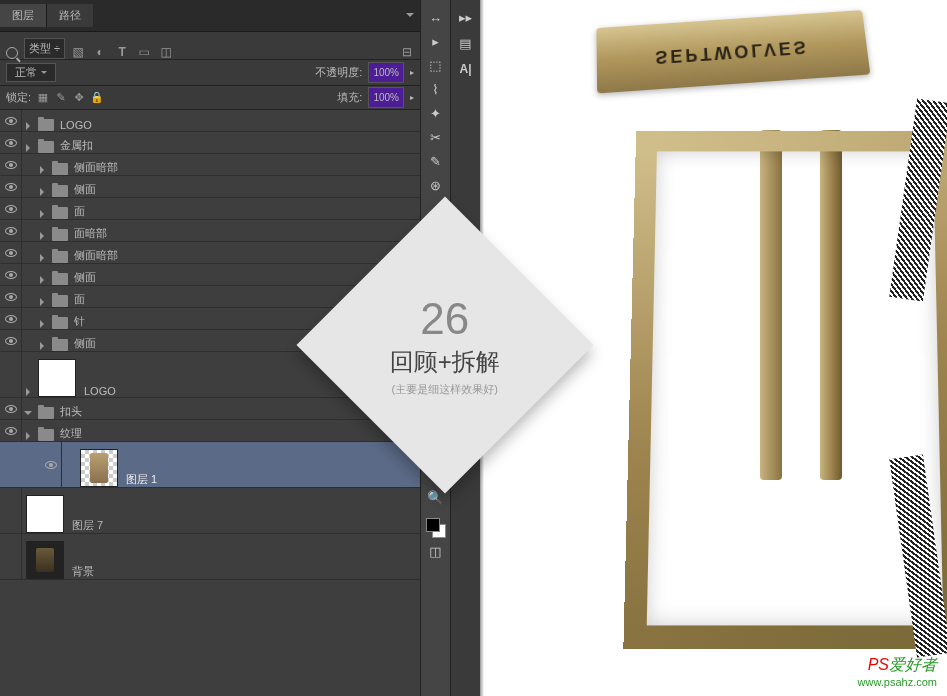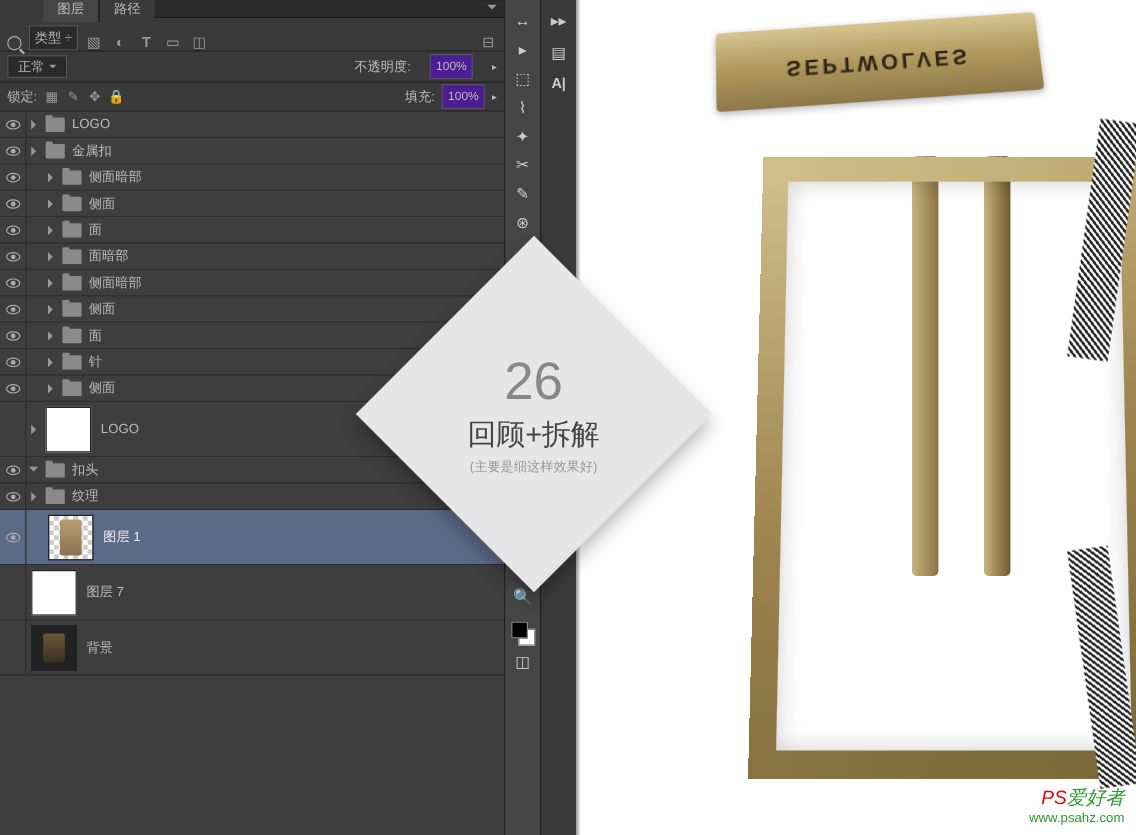--- a/index.html
+++ b/index.html
@@ -1,41 +1,41 @@
 <!DOCTYPE html>
 <html><head>
 <meta charset="utf-8">
 <style>
 * { margin: 0; padding: 0; box-sizing: border-box; font-family: "Microsoft YaHei", sans-serif; }
 body { width: 947px; height: 696px; background: #fff; display: flex; overflow: hidden; position: relative; }
 .left-panel { width: 420px; height: 100%; background: #3a3a3a; color: #bbb; font-size: 11px; display: flex; flex-direction: column; }
-.panel-header { height: 15px; background: #2a2a2a; display: flex; align-items: center; border-bottom: 1px solid #1a1a1a; margin-left: 36px; }
+.panel-header { height: 32px; background: #2a2a2a; display: flex; align-items: center; border-bottom: 1px solid #1a1a1a; }
 .tab { padding: 4px 12px; background: #3a3a3a; cursor: pointer; }
 .tab.active { background: #454545; }
 .tab + .tab { border-left: 1px solid #1a1a1a; }
 .spacer { flex: 1; }
 .dd { width: 10px; height: 10px; margin-right: 6px; position: relative; }
 .dd::after { content: ""; position: absolute; right: 0; top: 2px; border: 4px solid transparent; border-top-color: #999; }
 .filter-row { height: 28px; display: flex; align-items: flex-end; padding: 0 6px; gap: 6px; border-bottom: 1px solid #222; }
 .search-icon { width: 12px; height: 12px; border: 1.5px solid #aaa; border-radius: 50%; position: relative; }
 .search-icon::after { content: ""; position: absolute; width: 5px; height: 1.5px; background: #aaa; bottom: -2px; right: -4px; transform: rotate(45deg); }
 .filter-select { padding: 2px 4px; background: #2a2a2a; border: 1px solid #555; }
 .f-icons { display: flex; gap: 8px; }
 .f-ico { width: 14px; height: 14px; display: flex; align-items: center; justify-content: center; color: #999; font-size: 12px; }
-.options-row { height: 26px; display: flex; align-items: center; padding: 0 6px; gap: 16px; border-bottom: 1px solid #222; }
+.options-row { height: 26px; display: flex; align-items: center; padding: 0 6px; gap: 6px; border-bottom: 1px solid #222; }
 .select-box { background: #2a2a2a; border: 1px solid #555; padding: 1px 8px; display: flex; align-items: center; gap: 4px; font-size: 11px; }
 .select-box::after { content: ""; border: 3px solid transparent; border-top-color: #999; margin-top: 2px; }
 .pct-box { background: #4c1d95; border: 1px solid #555; padding: 4px 4px; font-size: 10px; }
 .lock-row { height: 24px; display: flex; align-items: center; padding: 0 6px; gap: 6px; border-bottom: 1px solid #222; }
 .lock-icons { display: flex; gap: 6px; }
 .l-ico { width: 12px; height: 12px; color: #999; font-size: 11px; display: flex; align-items: center; justify-content: center; }
 .layer-list { flex: 1; overflow-y: auto; background: #3e3e3e; }
-.layer-row { height: 22px; display: flex; align-items: center; border-bottom: 1px solid #2e2e2e; padding-right: 6px; }
+.layer-row { height: 22px; display: flex; align-items: flex-end; border-bottom: 1px solid #2e2e2e; padding-right: 6px; }
 .layer-row.tall { height: 46px; }
-.layer-row.selected { background: #5b6a86; color: #eee; }
+.layer-row.selected { background: #5b6a86; color: #eee; padding-left: 40px; }
 .vis { width: 22px; height: 100%; display: flex; align-items: center; justify-content: center; border-right: 1px solid #2e2e2e; }
 .eye { width: 12px; height: 8px; border: 1px solid #aaa; border-radius: 50%; position: relative; }
 .eye::after { content: ""; position: absolute; width: 4px; height: 4px; background: #aaa; border-radius: 50%; top: 1px; left: 3px; }
 .indent-0 { width: 4px; } .indent-1 { width: 18px; }
 .disclose { width: 10px; height: 10px; margin-right: 2px; position: relative; }
 .disclose.closed::after { content: ""; position: absolute; border: 4px solid transparent; border-left-color: #999; top: 1px; }
 .disclose.open::after { content: ""; position: absolute; border: 4px solid transparent; border-top-color: #999; top: 2px; left: -2px; }
 .folder { width: 16px; height: 12px; background: #8a8a8a; border-radius: 1px; margin-right: 6px; position: relative; }
 .folder::before { content: ""; position: absolute; width: 6px; height: 3px; background: #8a8a8a; top: -2px; border-radius: 1px 1px 0 0; }
 .thumb { width: 38px; height: 38px; background: #fff; margin-right: 8px; border: 1px solid #222; display: flex; align-items: center; justify-content: center; }

